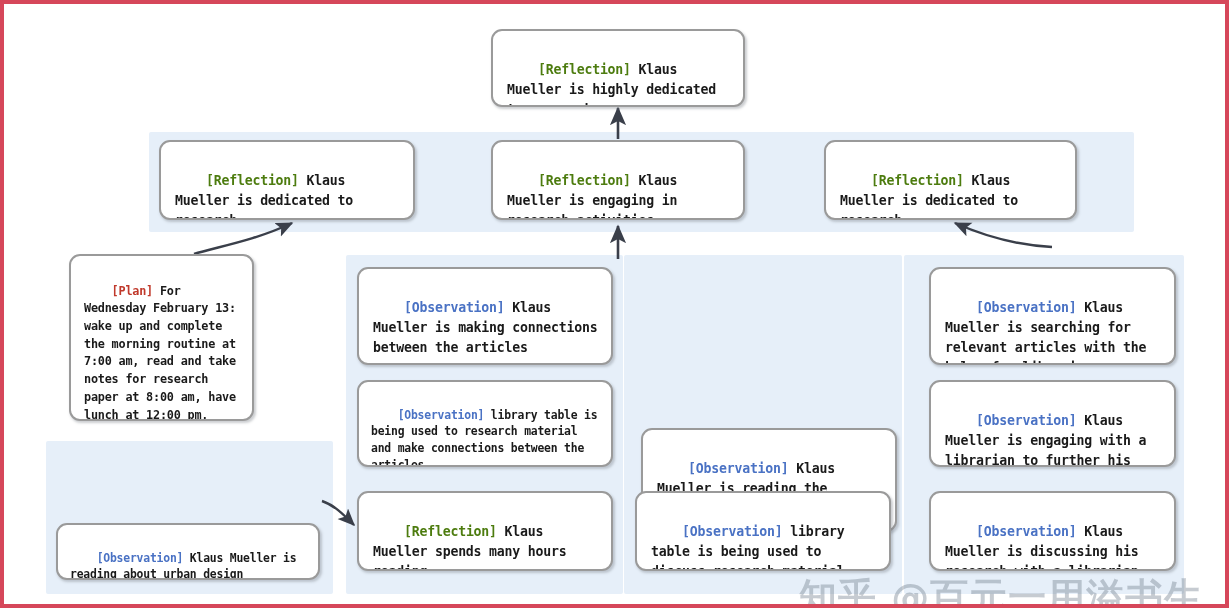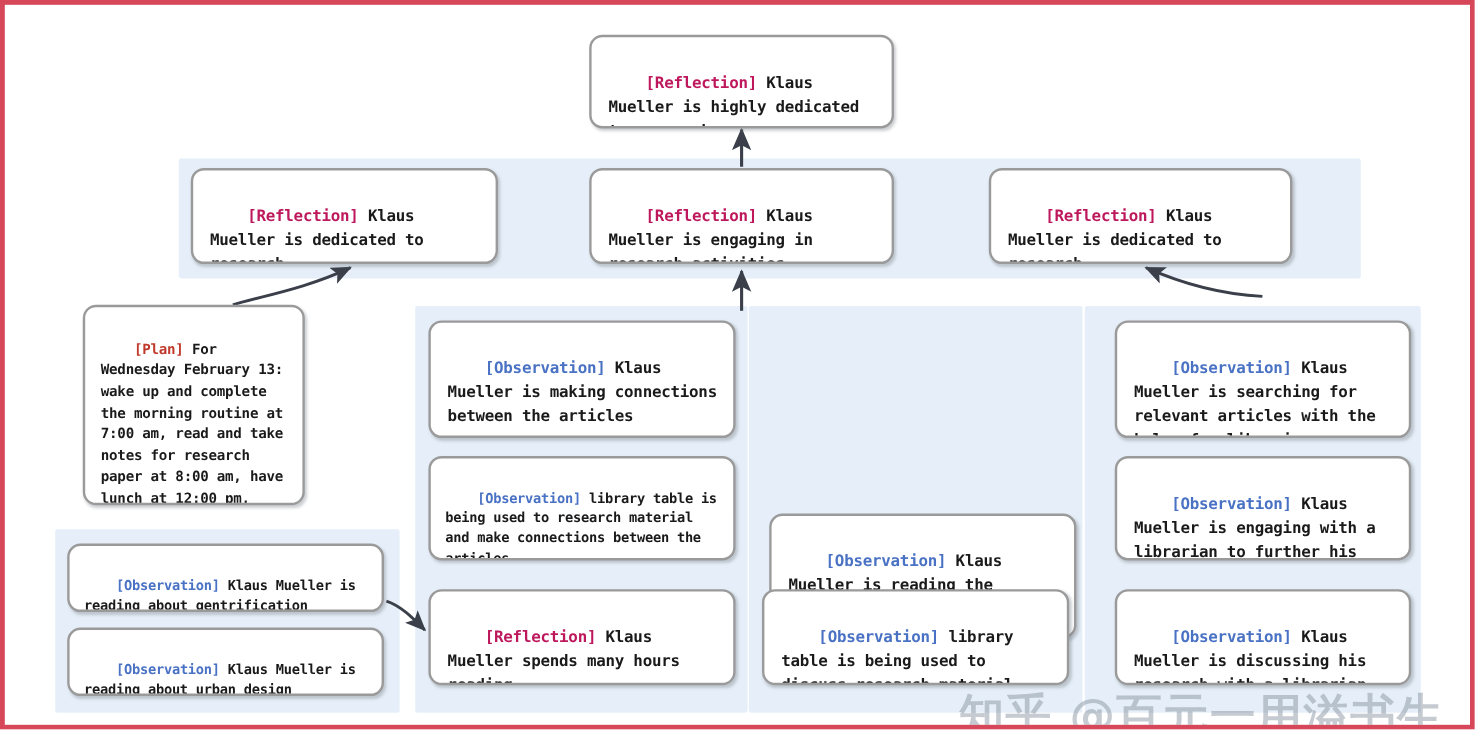--- a/index.html
+++ b/index.html
@@ -42,21 +42,21 @@
     font-size:11.4px;
     line-height:1.46;
     padding:8px 10px 8px 12px;
   }
   .node.xs{
     font-size:11.8px;
     line-height:1.5;
     padding:9px 10px 9px 13px;
   }
   .tag{font-weight:bold;}
-  .tag-reflection{color:#be185d;}
+  .tag-reflection{color:#4d7c0f;}
   .tag-observation{color:#4a72c4;}
   .tag-plan{color:#c0392b;}
 
   svg.edges{
     position:absolute;left:0;top:0;
     width:1229px;height:608px;
     pointer-events:none;
   }
   .wm{
     position:absolute;
@@ -113,23 +113,20 @@
     <span class="tag tag-reflection">[Reflection]</span><span> Klaus Mueller is engaging in research activities</span>
   </div>
   <div class="node" style="left:820px;top:136px;width:253px;height:80px;">
     <span class="tag tag-reflection">[Reflection]</span><span> Klaus Mueller is dedicated to research</span>
   </div>
 
   <div class="node xs" style="left:65px;top:250px;width:185px;height:167px;">
     <span class="tag tag-plan">[Plan]</span><span> For Wednesday February 13: wake up and complete the morning routine at 7:00 am, read and take notes for research paper at 8:00 am, have lunch at 12:00 pm, write down ideas or brainstorm potential solutions at 1:00 pm, [...]</span>
   </div>
 
-  <div class="node sm" style="left:52px;top:449px;width:264px;height:57px;">
-    <span class="tag tag-observation">[Observation]</span><span> Klaus Mueller is reading about gentrification</span>
-  </div>
   <div class="node sm" style="left:52px;top:519px;width:264px;height:57px;">
     <span class="tag tag-observation">[Observation]</span><span> Klaus Mueller is reading about urban design</span>
   </div>
 
   <div class="node sm" style="left:353px;top:376px;width:256px;height:87px;">
     <span class="tag tag-observation">[Observation]</span><span> library table is being used to research material and make connections between the articles</span>
   </div>
   <div class="node" style="left:353px;top:263px;width:256px;height:98px;">
     <span class="tag tag-observation">[Observation]</span><span> Klaus Mueller is making connections between the articles</span>
   </div>

